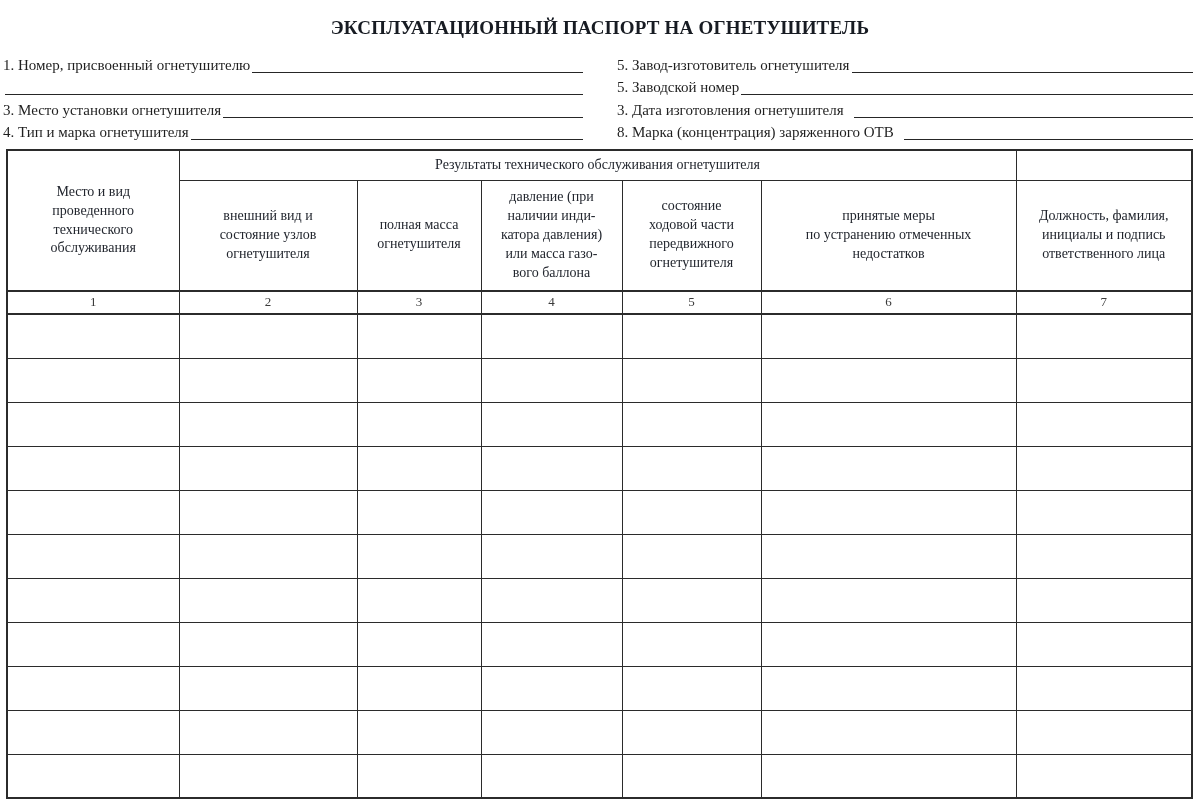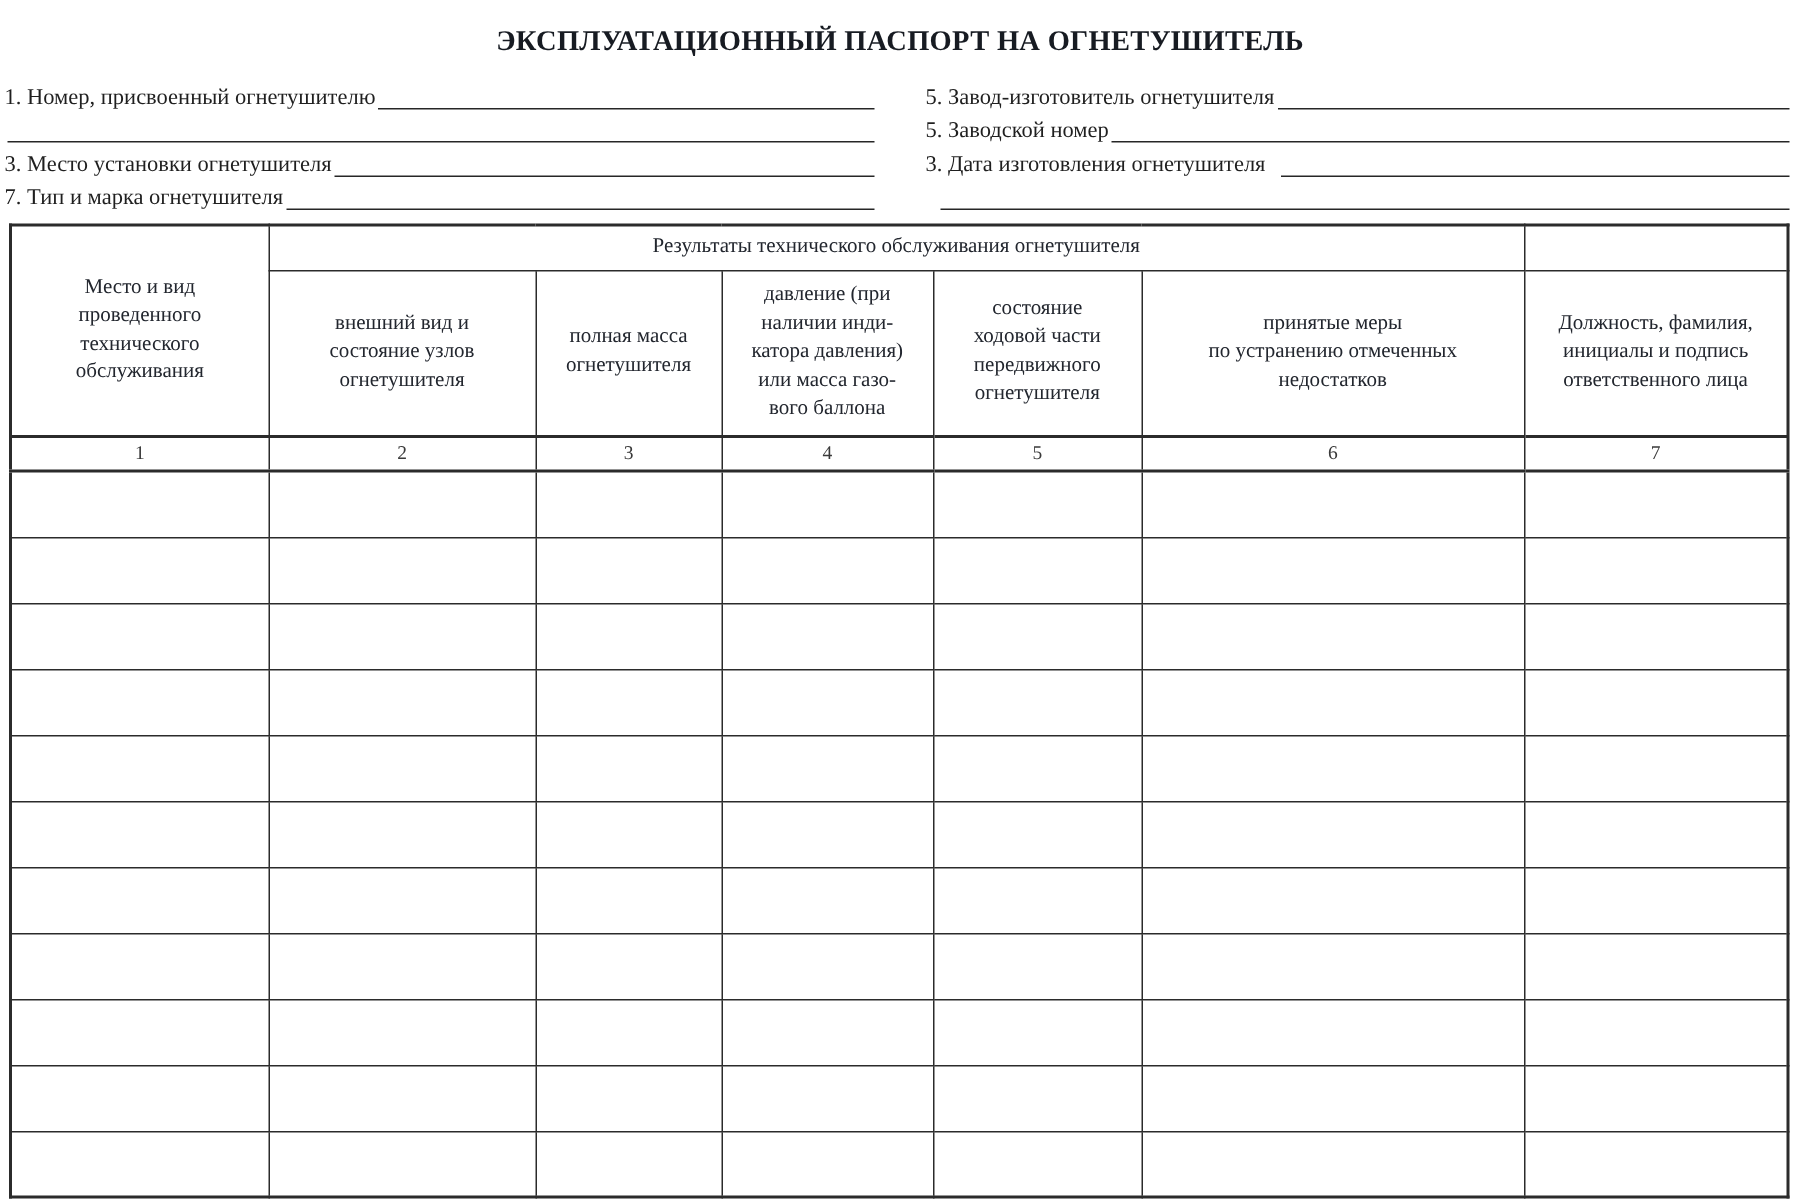--- a/index.html
+++ b/index.html
@@ -113,39 +113,40 @@
         <span class="field-underline"></span>
       </div>
       <div class="field">
         <span class="field-underline"></span>
       </div>
       <div class="field">
         <span class="field-label">3. Место установки огнетушителя</span>
         <span class="field-underline"></span>
       </div>
       <div class="field">
-        <span class="field-label">7. Тип и марка огнетушителя</span>
+        <span class="field-label">4. Тип и марка огнетушителя</span>
         <span class="field-underline"></span>
       </div>
     </div>
     <div class="fields-col spacer"></div>
     <div class="fields-col right">
       <div class="field">
         <span class="field-label">5. Завод-изготовитель огнетушителя</span>
         <span class="field-underline"></span>
       </div>
       <div class="field">
         <span class="field-label">5. Заводской номер</span>
         <span class="field-underline"></span>
       </div>
       <div class="field">
         <span class="field-label">3. Дата изготовления огнетушителя</span>
         <span class="field-underline gap"></span>
       </div>
       <div class="field">
+        <span class="field-label">8. Марка (концентрация) заряженного ОТВ</span>
         <span class="field-underline gap"></span>
       </div>
     </div>
   </div>
 
   <table class="svc-table">
     <colgroup>
       <col style="width:172px">
       <col style="width:178px">
       <col style="width:124px">

